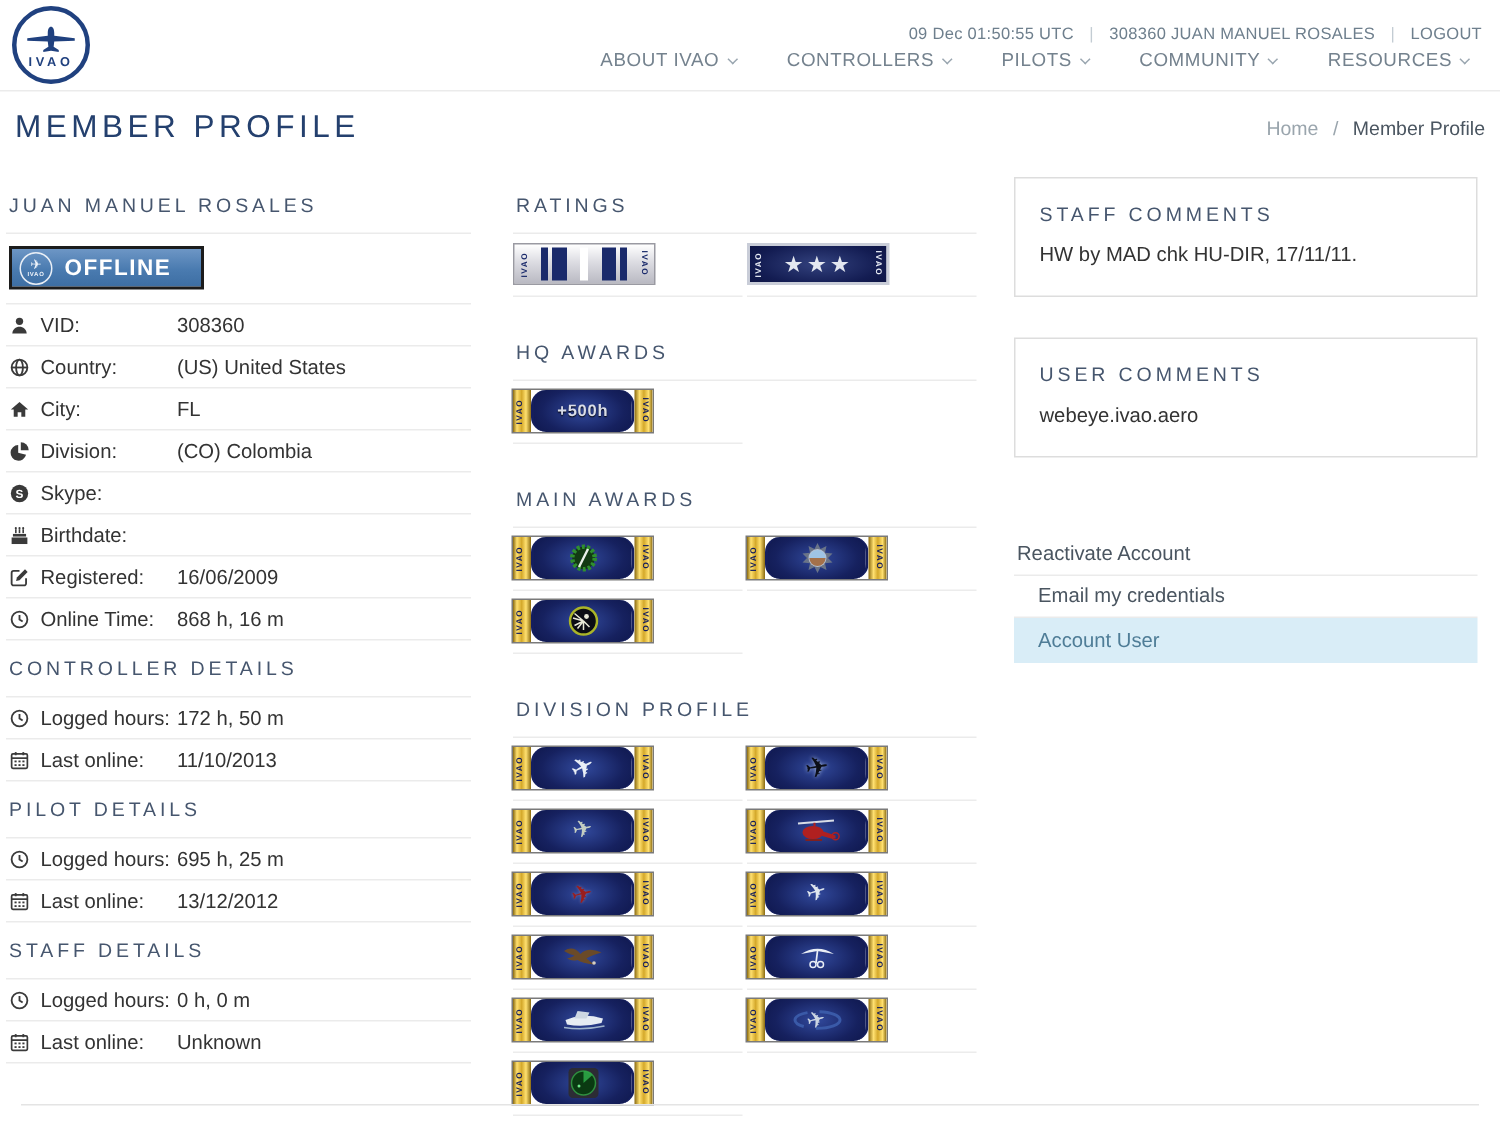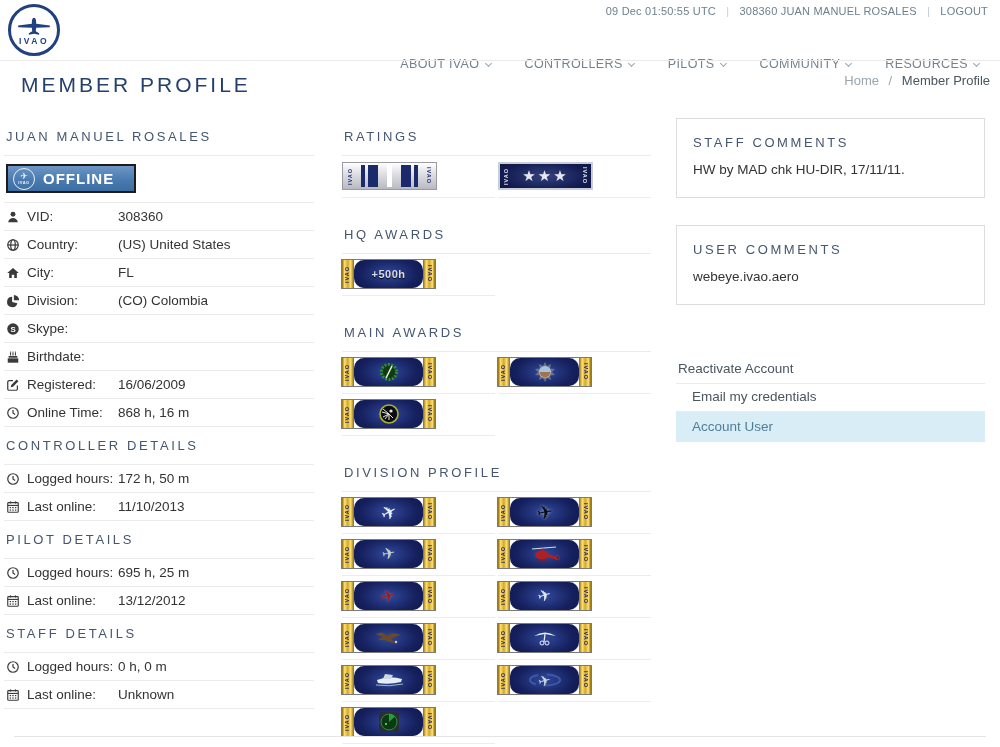--- a/index.html
+++ b/index.html
@@ -2,36 +2,36 @@
 <html><head>
 <meta charset="utf-8">
 <style>
   * { margin:0; padding:0; box-sizing:border-box; }
   html,body { background:#fff; }
   body {
     width:1000px; height:747px; position:relative; overflow:hidden;
     font-family:"Liberation Sans", sans-serif; color:#333;
   }
   
-  .topbar { position:absolute; top:5px; right:12px; font-size:11px; color:#6e7f8d; letter-spacing:.2px; }
+  .topbar { position:absolute; top:17px; right:12px; font-size:11px; color:#6e7f8d; letter-spacing:.2px; }
   .topbar .sep { color:#c3ccd3; margin:0 7px; }
   .topbar a { color:#6e7f8d; text-decoration:none; }
   .logo { position:absolute; top:4px; left:8px; width:56px; height:54px; }
   .logo .ring { width:52px; height:52px; border:3px solid #20417f; border-radius:50%;
     display:flex; flex-direction:column; align-items:center; justify-content:center; }
   .logo svg { width:34px; height:20px; fill:#20417f; margin-top:2px; }
   .logo .logo-txt { font-size:8.5px; font-weight:bold; letter-spacing:2.5px; color:#20417f; margin-top:-1px; }
   .nav { position:absolute; top:33px; right:4px; }
   .nav ul { list-style:none; display:flex; }
-  .nav li { padding:0 17px; font-size:12.5px; color:#74828e; letter-spacing:.4px; cursor:pointer;margin-top:24px; }
+  .nav li { padding:0 17px; font-size:12.5px; color:#74828e; letter-spacing:.4px; cursor:pointer; }
   .chev { display:inline-block; width:5px; height:5px; border-right:1px solid #9aa6b0;
     border-bottom:1px solid #9aa6b0; transform:rotate(45deg); margin-left:6px; vertical-align:2px; }
   .header-rule { position:absolute; top:60px; left:0; width:1000px; border-bottom:1px solid #ebebeb; }
   
-  .titlebar { position:absolute; top:73px; left:21px; right:10px; display:flex; justify-content:space-between; align-items:flex-start; }
+  .titlebar { position:absolute; top:73px; left:10px; right:10px; display:flex; justify-content:space-between; align-items:center; }
   .page-title { font-size:21px; color:#24406e; letter-spacing:3px; font-weight:400; }
   .crumb { font-size:13px; color:#4a5560; }
   .crumb .home { color:#9aa5ad; text-decoration:none; }
   .crumb .csep { color:#9aa5ad; margin:0 6px; }
   
   .content { position:absolute; top:118px; left:4px; display:flex; }
   .col-left  { width:310px; }
   .col-mid   { width:309px; margin-left:28px; }
   .col-right { width:309px; margin-left:25px; }
   .sec-title { font-size:13px; color:#46566e; letter-spacing:2.6px; padding:11px 0 11px 2px;

